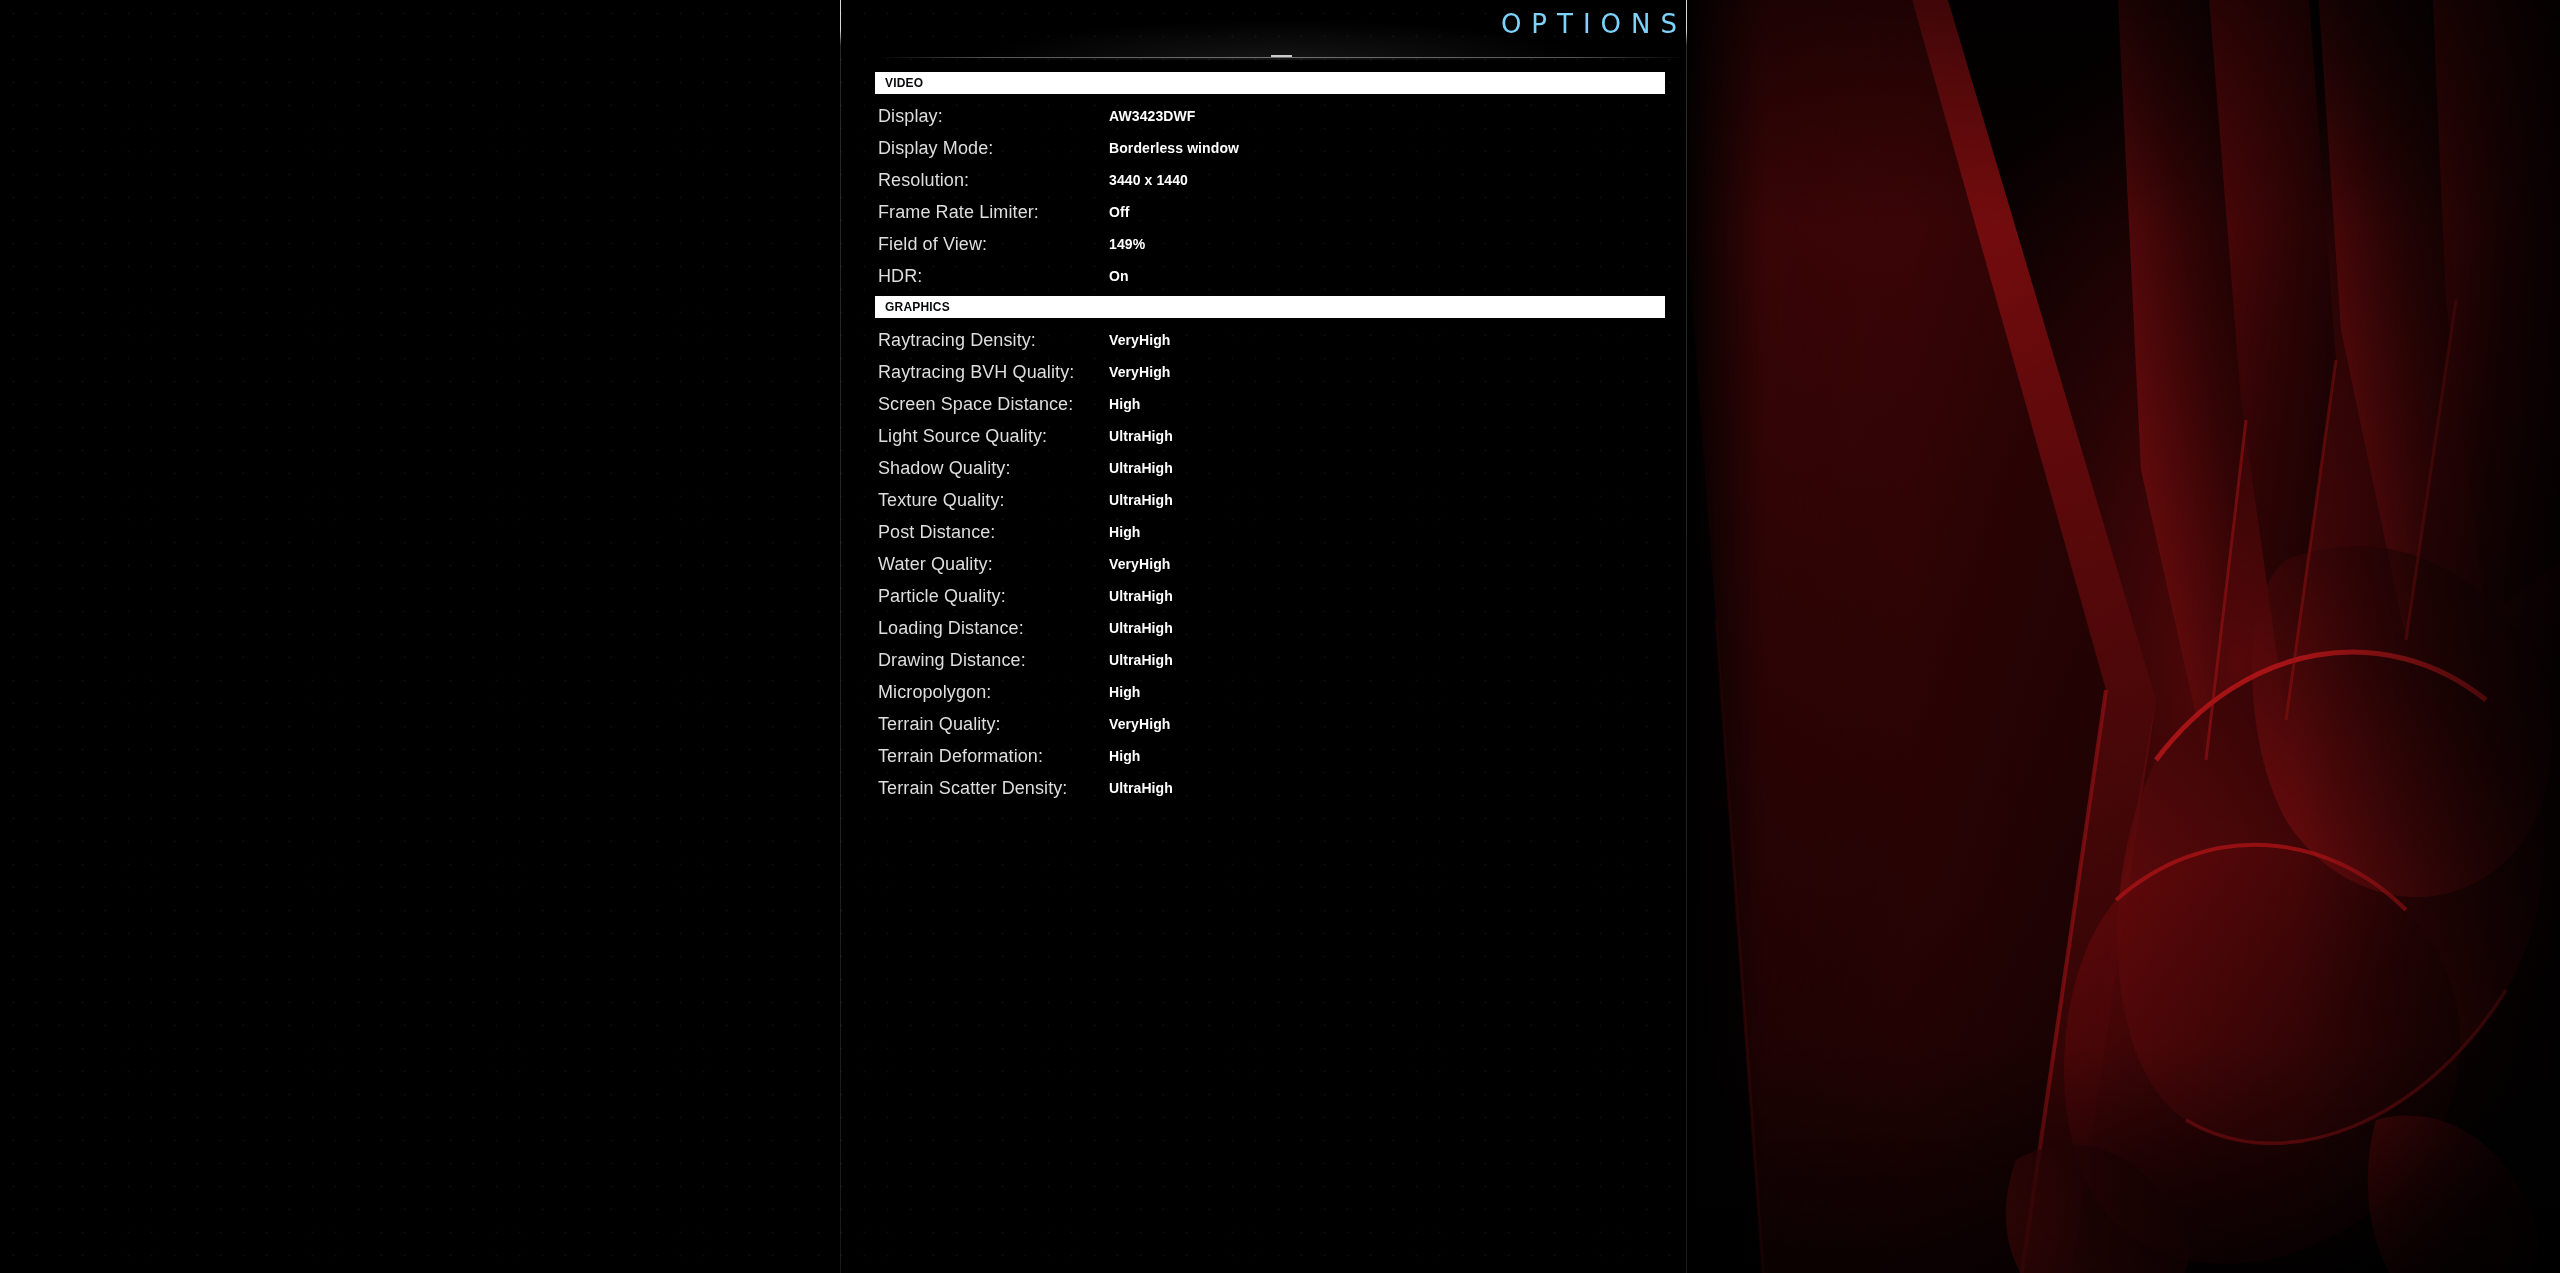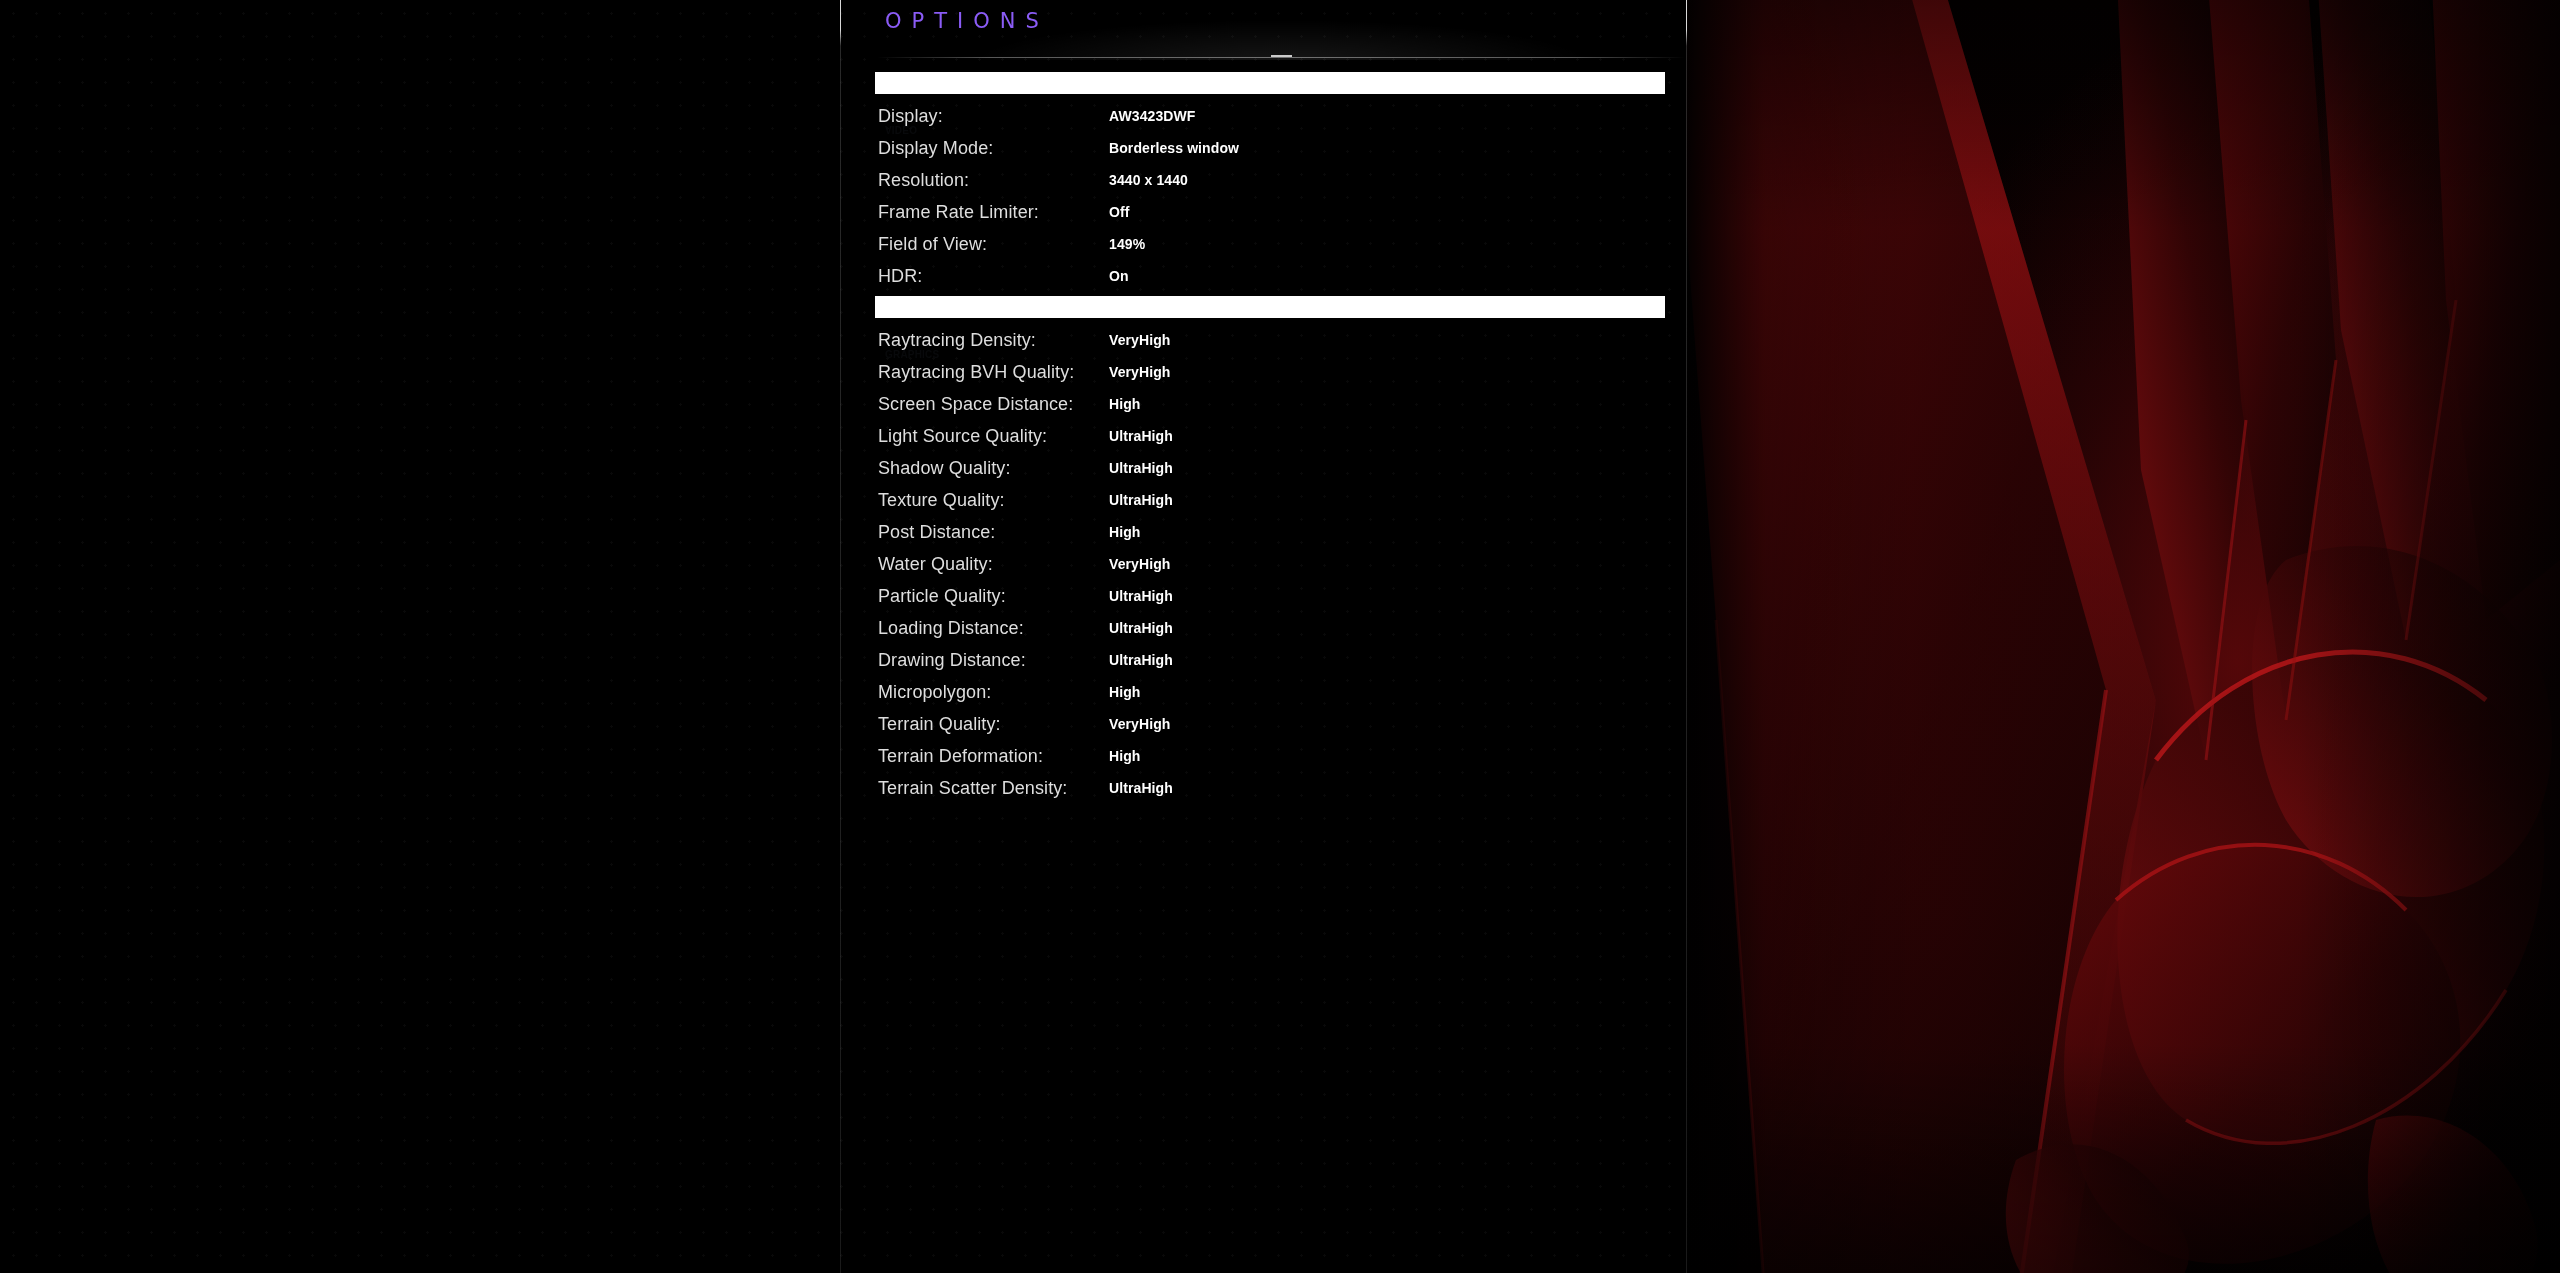--- a/index.html
+++ b/index.html
@@ -56,23 +56,23 @@
   .rail.right{left:811px;}
 
   
   #header-area{position:absolute;left:0;top:0;width:812px;height:72px;}
   #title-glow{
     position:absolute;left:-40px;top:0;width:892px;height:60px;
     background:radial-gradient(ellipse 430px 60px at 50% 105%, rgba(255,255,255,.085) 0%, rgba(255,255,255,0) 72%);
   }
   #page-title{
     position:absolute;left:0;top:9px;width:812px;
-    text-align:left;
-    font-size:21px;font-weight:400;letter-spacing:10px;
-    color:#8b5cf6;
+    text-align:right;
+    font-size:26px;font-weight:400;letter-spacing:10px;
+    color:#7dd3fc;
     text-indent:10px;
     font-family:"DejaVu Sans", sans-serif;
   }
   #title-rule{
     position:absolute;left:2px;top:57px;width:808px;height:1px;
     background:linear-gradient(90deg, rgba(255,255,255,0) 0%, rgba(255,255,255,.34) 14%, rgba(255,255,255,.40) 50%, rgba(255,255,255,.34) 86%, rgba(255,255,255,0) 100%);
   }
   #title-tick{
     position:absolute;left:50%;top:55px;margin-left:-10px;
     width:21px;height:2px;background:rgba(255,255,255,.78);
@@ -82,21 +82,21 @@
   #settings-list{position:absolute;left:0;top:72px;width:812px;}
   .section-header{
     position:relative;
     height:22px;
     background:#ffffff;
     margin:0 0 0 0;
     width:790px;
   }
   .section-header .section-label{
     position:absolute;left:10px;top:0;line-height:22px;
-    color:#08090b;font-size:10px;font-weight:bold;letter-spacing:.2px;margin-top:48px;
+    color:#08090b;font-size:12px;font-weight:bold;letter-spacing:.2px;
   }
   .setting-row{
     position:relative;height:32px;width:790px;
   }
   .setting-row .row-label{
     position:absolute;left:3px;top:0;line-height:32px;
     font-size:18px;font-weight:400;color:#dedede;letter-spacing:.1px;
   }
   .setting-row .row-value{
     position:absolute;left:234px;top:0;line-height:32px;

